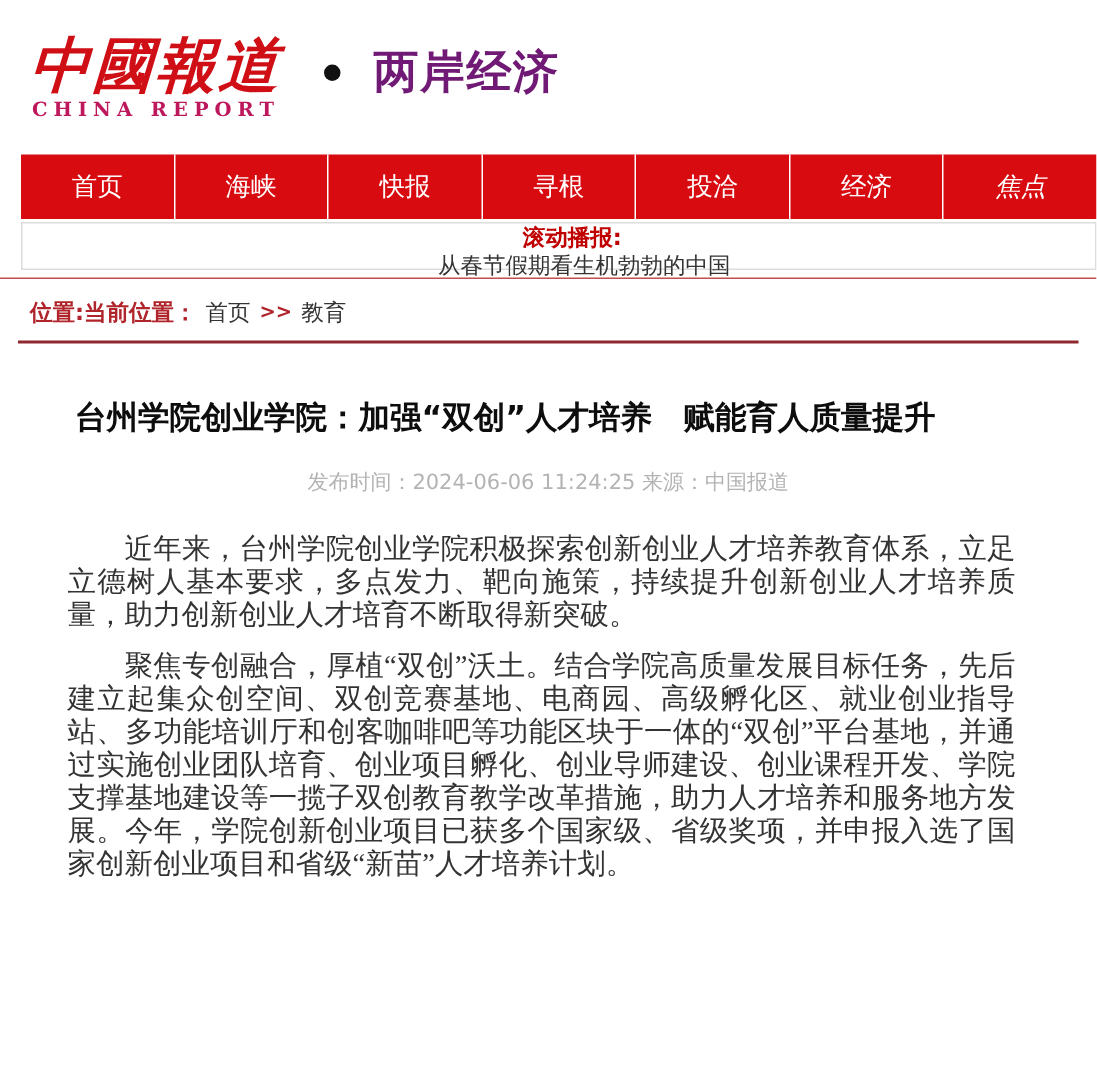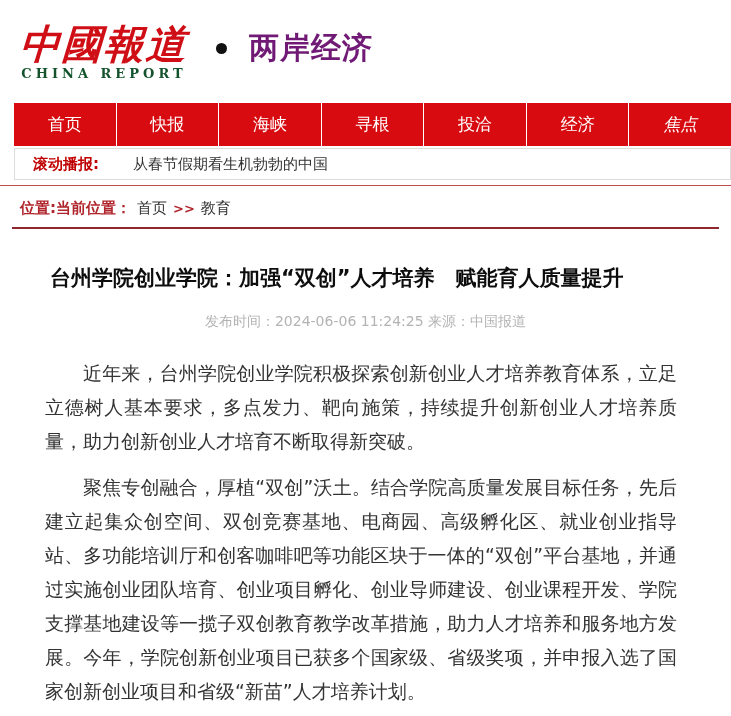--- a/index.html
+++ b/index.html
@@ -29,21 +29,21 @@
   .logo{display:flex;flex-direction:column;align-items:center;text-decoration:none;cursor:pointer;}
   .logo-cn{
     font-family:"DejaVu Serif","Liberation Serif",serif;
     font-weight:bold;font-style:italic;
     font-size:40px;line-height:44px;color:var(--logo-red);
     letter-spacing:2px;white-space:nowrap;
     transform:skewX(-3deg);
   }
   .logo-en{
     font-family:"DejaVu Serif","Liberation Serif",serif;
-    font-size:13px;font-weight:bold;color:#14532d;
+    font-size:13px;font-weight:bold;color:#be185d;
     letter-spacing:4px;margin-top:0;white-space:nowrap;
   }
   .bullet{
     width:11px;height:11px;border-radius:50%;background:#111;
     margin:0 22px 6px 28px;flex:0 0 auto;
   }
   .section-title{
     font-size:30px;font-weight:bold;color:#701a75;
     letter-spacing:1px;margin-bottom:6px;
   }
@@ -59,20 +59,21 @@
     border-right:1px solid #ffffff;
   }
   .nav-item:last-child{border-right:none;font-style:italic;}
 
   
   .broadcast{
     margin:2px 0 0 14px;height:32px;
     border:1px solid #dcdcdc;
     display:flex;align-items:center;
     font-size:15px;
+    flex-direction:column;
   }
   .broadcast-label{
     color:var(--accent-red);font-weight:bold;margin-left:18px;white-space:nowrap;
   }
   .broadcast-text{
     color:#333;text-decoration:none;margin-left:34px;cursor:pointer;white-space:nowrap;
   }
   .red-hairline{
     margin-top:5px;height:1px;background:var(--hairline-red);width:100%;
   }
@@ -94,42 +95,42 @@
     font-size:21px;font-weight:bold;color:#0d0d0d;line-height:28px;
   }
   .article-meta{
     margin-top:21px;text-align:center;
     font-size:14px;color:var(--meta-gray);
   }
   .article-body{
     margin:25px 54px 0 45px;
   }
   .article-body p{
-    font-size:19px;line-height:34px;color:var(--body-text);
-    text-indent:2em;margin-bottom:12px;text-align:justify;
+    font-size:19px;line-height:22px;color:var(--body-text);
+    text-indent:2em;margin-bottom:12px;text-align:justify;font-family:Liberation Serif, serif;
   }
 </style>
 </head>
 <body>
 
 <div class="page">
 
   <header class="site-header">
     <a class="logo">
       <span class="logo-cn">中國報道</span>
       <span class="logo-en">CHINA REPORT</span>
     </a>
     <span class="bullet"></span>
     <h1 class="section-title">两岸经济</h1>
   </header>
 
   <nav class="main-nav">
     <a class="nav-item">首页</a>
+    <a class="nav-item">海峡</a>
     <a class="nav-item">快报</a>
-    <a class="nav-item">海峡</a>
     <a class="nav-item">寻根</a>
     <a class="nav-item">投洽</a>
     <a class="nav-item">经济</a>
     <a class="nav-item">焦点</a>
   </nav>
 
   <div class="broadcast">
     <span class="broadcast-label">滚动播报:</span>
     <a class="broadcast-text">从春节假期看生机勃勃的中国</a>
   </div>

